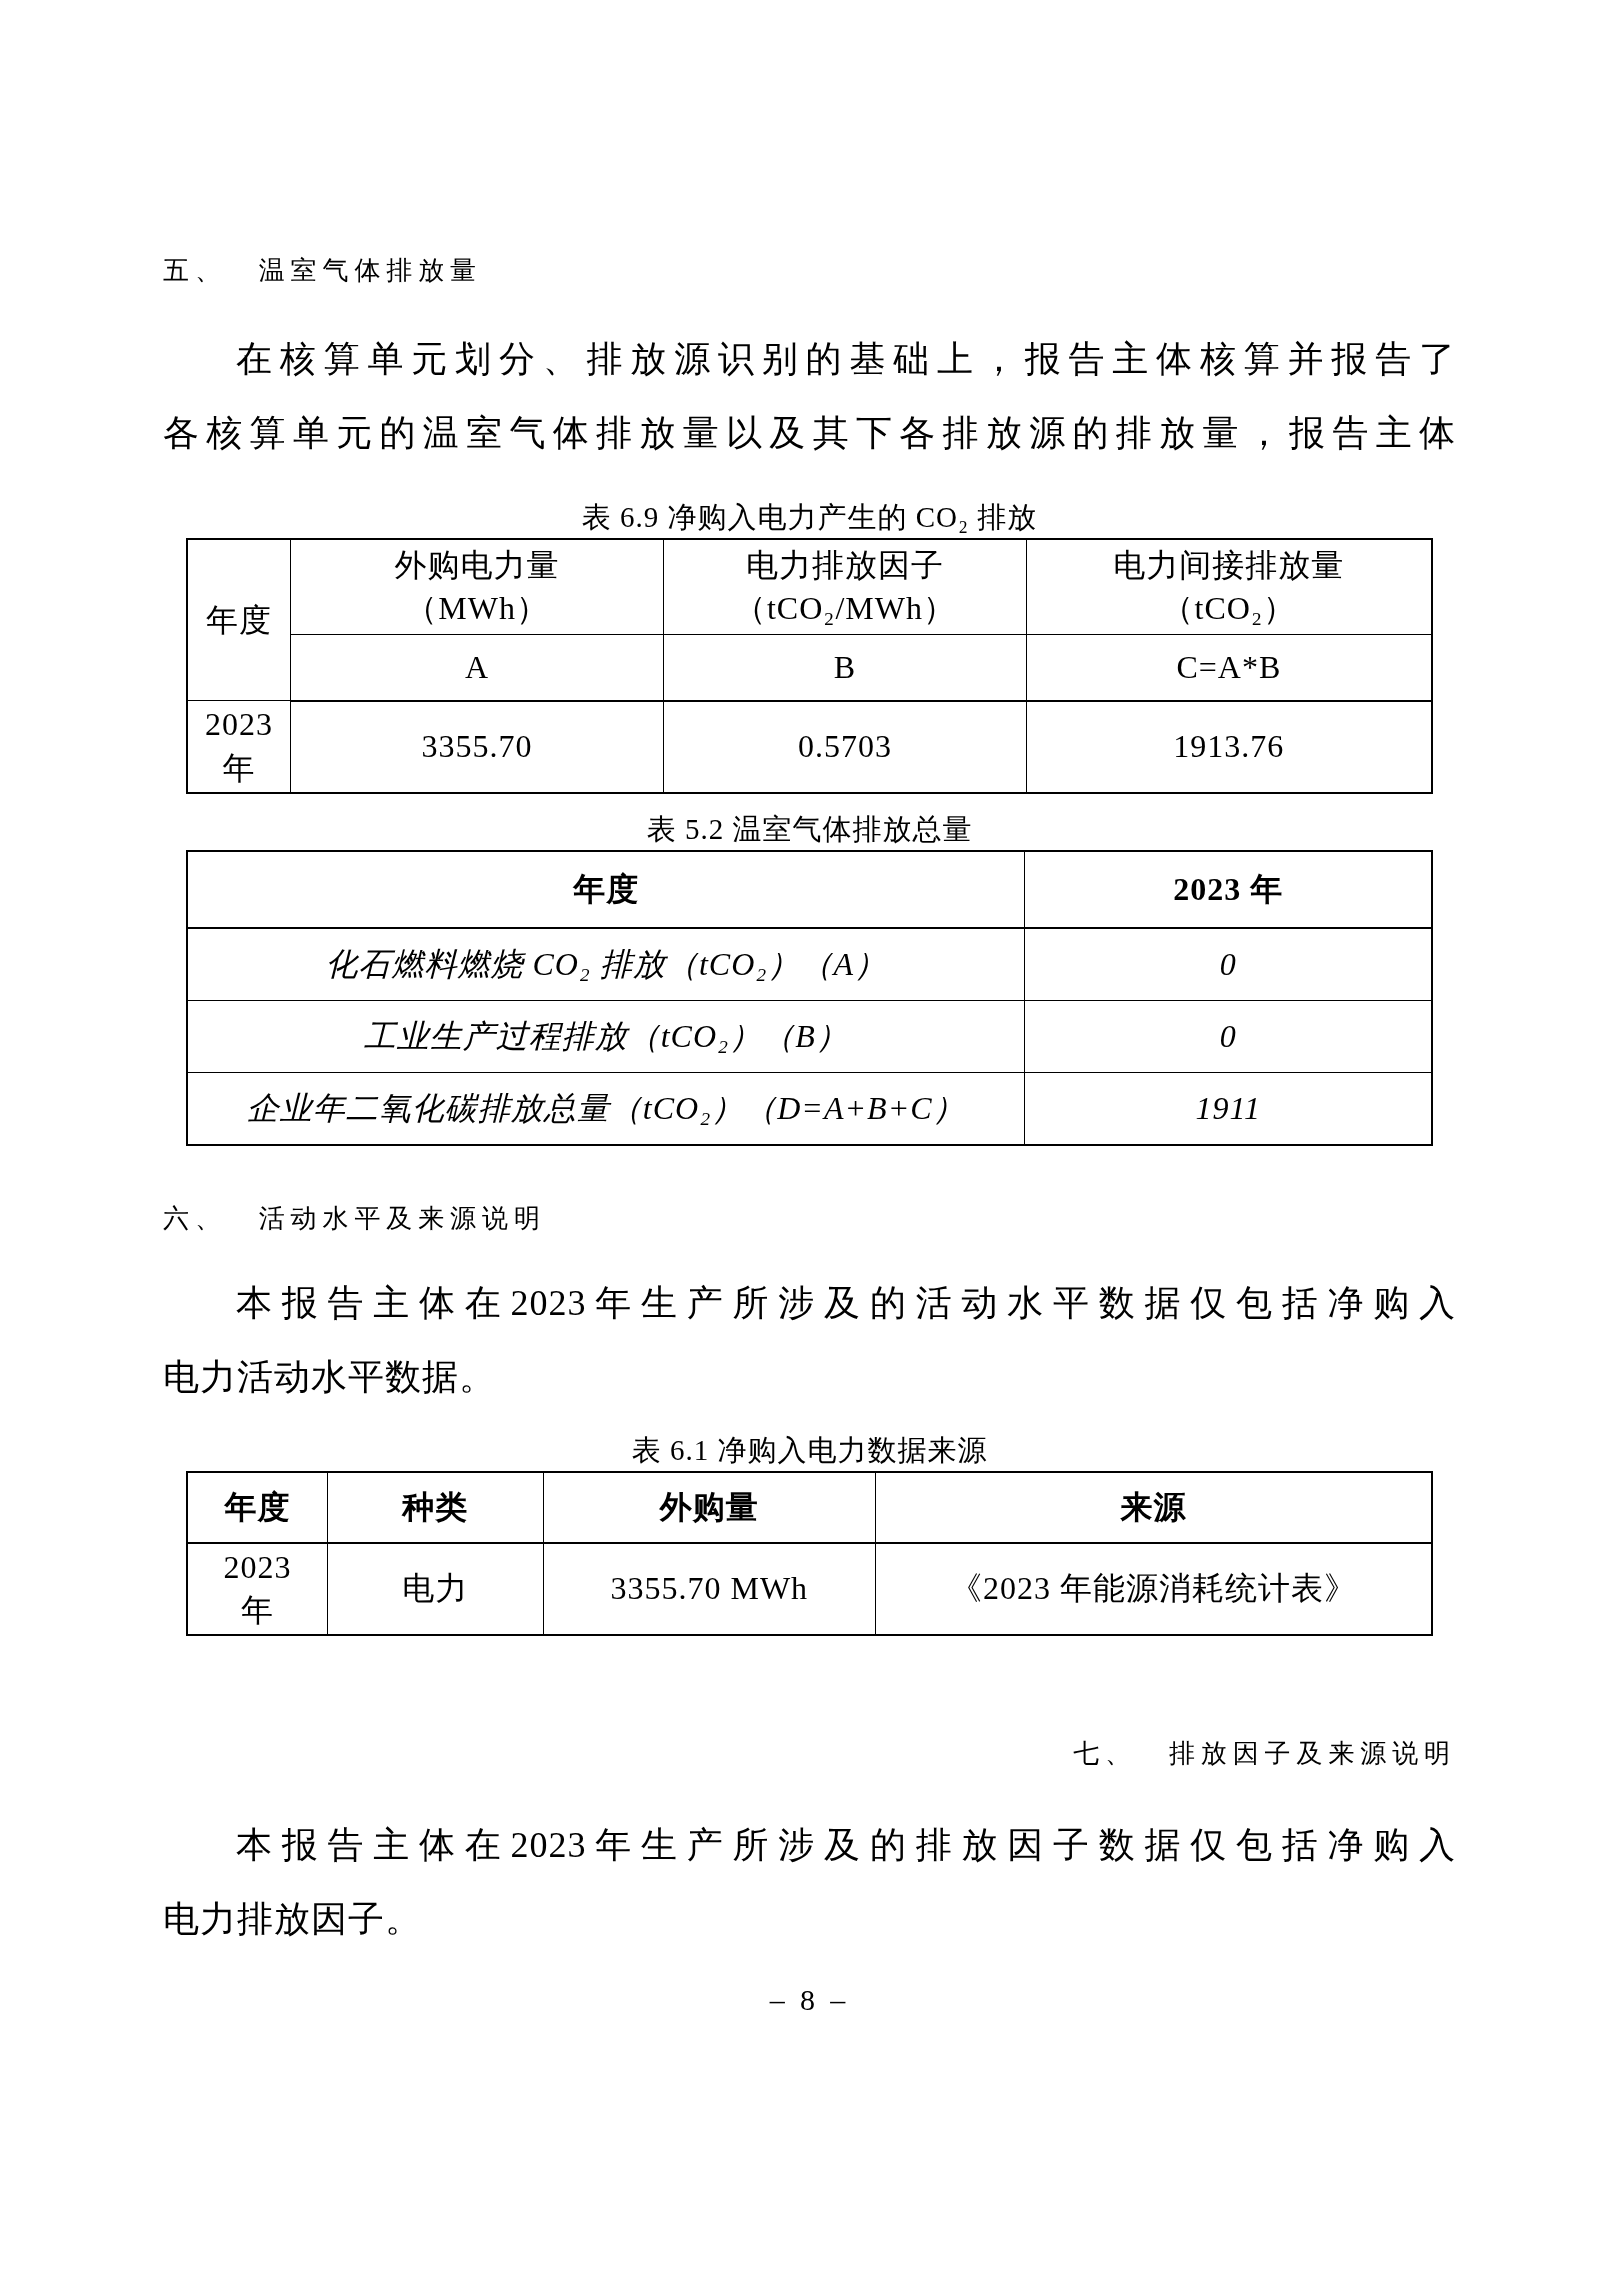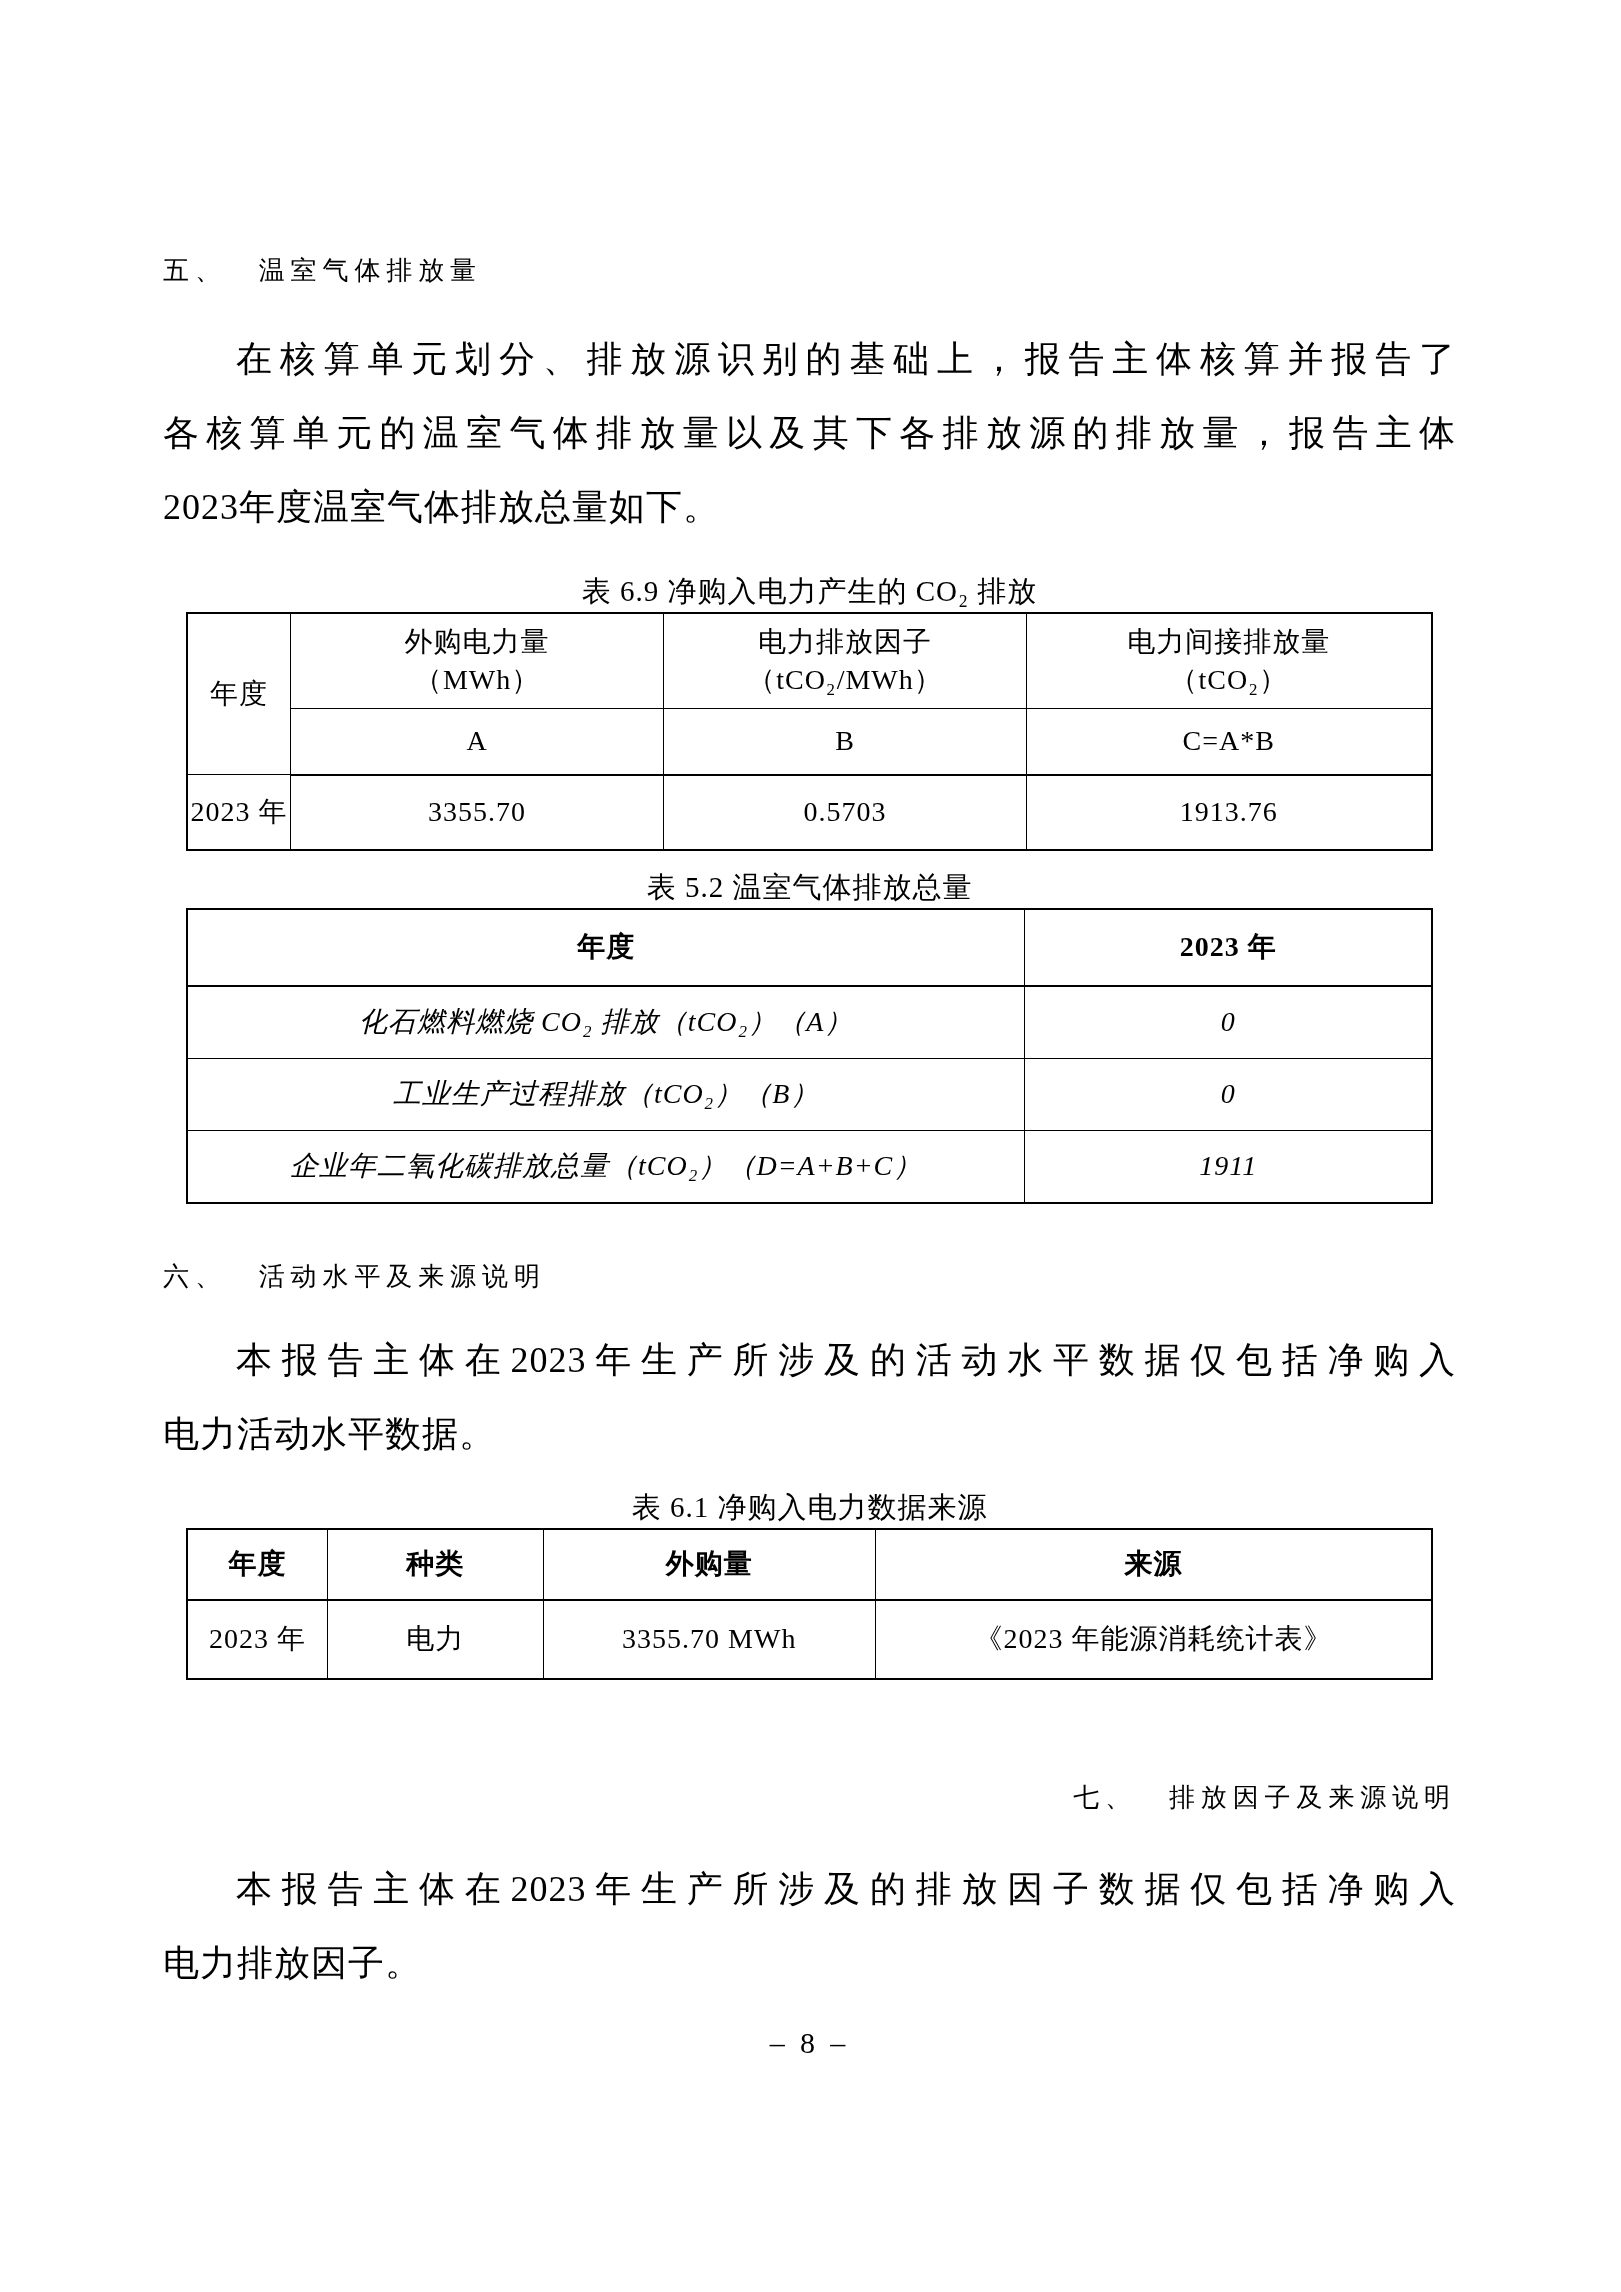--- a/index.html
+++ b/index.html
@@ -59,23 +59,23 @@
     border-collapse: collapse;
     table-layout: fixed;
     width: 1247px;
     margin: 0 auto;
     border: 2.9px solid #000;
   }
   table.doc td {
     border: 1.6px solid #000;
     text-align: center;
     vertical-align: middle;
-    font-size: 28px;
+    font-size: 32px;
     line-height: 1.35;
-    padding: 2px 2px;
+    padding: 2px 17px;
     letter-spacing: 1px;
   }
   table.doc td.multiline { white-space: pre-line; }
   table.doc tr.sep-bottom td { border-bottom: 2.7px solid #000; }
   table.doc td.bold { font-weight: 700; }
 
   .cap51 { margin-top: 27.4px; }
   .t51 { margin-top: 7.8px; }
   .t51 tr.hrow1 td { height: 90px; }
   .t51 tr.hrow2 td { height: 61px; }
@@ -108,21 +108,20 @@
 </head>
 <body>
 
 <div class="page">
 
   <h2 class="sec-heading">五、　温室气体排放量</h2>
 
   <div class="para">
     <div class="pline indent just">在核算单元划分、排放源识别的基础上，报告主体核算并报告了</div>
     <div class="pline just">各核算单元的温室气体排放量以及其下各排放源的排放量，报告主体</div>
-    <div class="pline">2023年度温室气体排放总量如下。</div>
   </div>
 
   <div class="tcaption cap51">表 6.9  净购入电力产生的 CO₂ 排放</div>
 
   <table class="doc t51">
     <colgroup>
       <col style="width:8.3%">
       <col style="width:30.0%">
       <col style="width:29.1%">
       <col style="width:32.6%">

